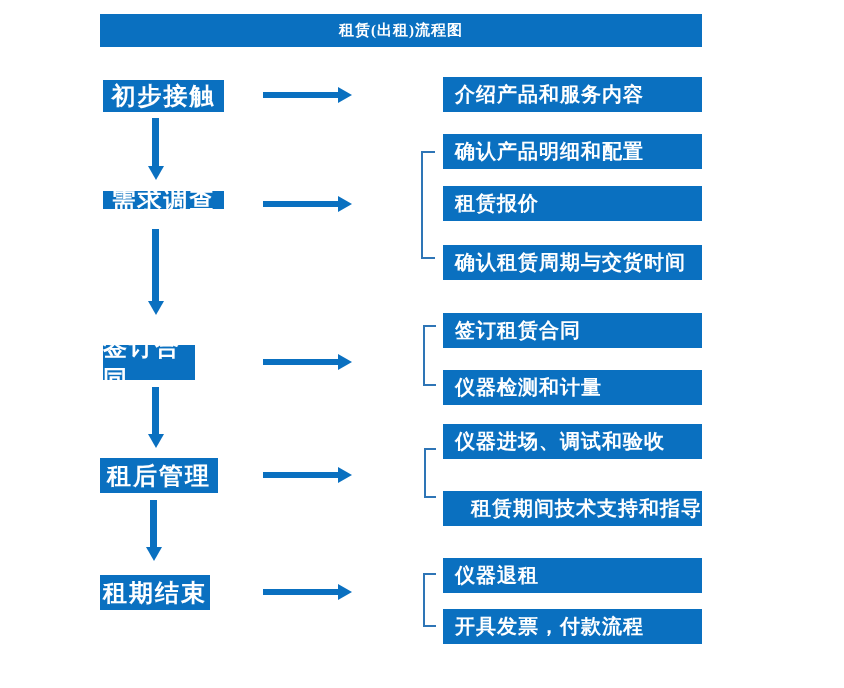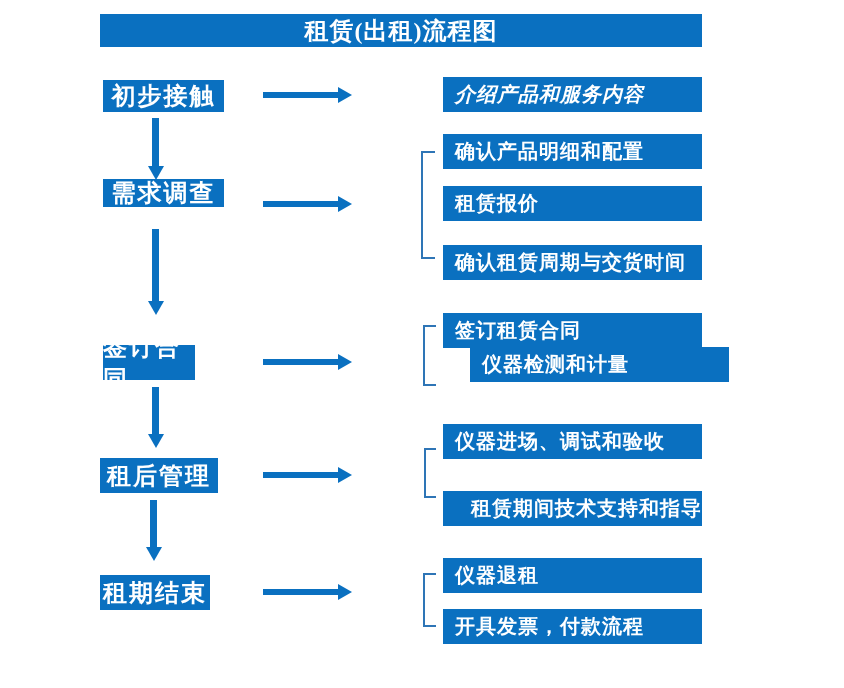--- a/index.html
+++ b/index.html
@@ -15,21 +15,21 @@
     background:var(--bg);
     font-family:"Liberation Serif","DejaVu Serif",serif;
     overflow:hidden;
   }
   .title-bar{
     position:absolute;left:100px;top:14px;width:602px;height:33px;
     background:var(--blue);
     display:flex;align-items:center;justify-content:center;
   }
   .title-bar span{
-    color:var(--text-on-blue);font-size:24px;font-weight:bold;letter-spacing:1px;
+    color:var(--text-on-blue);font-size:15px;font-weight:bold;letter-spacing:1px;
   }
   .step-box{
     position:absolute;background:var(--blue);
     display:flex;align-items:center;justify-content:center;
     color:var(--text-on-blue);font-size:24px;font-weight:bold;letter-spacing:2px;
   }
   .detail-box{
     position:absolute;left:443px;width:259px;height:35px;
     background:var(--blue);
     display:flex;align-items:center;
@@ -68,49 +68,49 @@
 </head>
 <body>
 
 <div class="canvas">
 
   <div class="title-bar">
     <span>租赁(出租)流程图</span>
   </div>
 
   <div class="step-box" style="left:103px;top:80px;width:121px;height:32px;">初步接触</div>
-  <div class="step-box" style="left:103px;top:179px;width:121px;height:28px;">需求调查</div>
+  <div class="step-box" style="left:103px;top:191px;width:121px;height:18px;">需求调查</div>
   <div class="step-box" style="left:103px;top:345px;width:92px;height:35px;">签订合同</div>
   <div class="step-box" style="left:100px;top:458px;width:118px;height:35px;">租后管理</div>
   <div class="step-box" style="left:100px;top:575px;width:110px;height:35px;">租期结束</div>
 
   <div class="v-arrow" style="left:152px;top:118px;height:49px;"></div>
   <div class="v-arrow" style="left:152px;top:229px;height:73px;"></div>
   <div class="v-arrow" style="left:152px;top:387px;height:48px;"></div>
   <div class="v-arrow" style="left:150px;top:500px;height:48px;"></div>
 
   <div class="h-arrow" style="left:263px;top:92px;width:76px;"></div>
   <div class="h-arrow" style="left:263px;top:201px;width:76px;"></div>
   <div class="h-arrow" style="left:263px;top:359px;width:76px;"></div>
   <div class="h-arrow" style="left:263px;top:472px;width:76px;"></div>
   <div class="h-arrow" style="left:263px;top:589px;width:76px;"></div>
 
   <div class="bracket" style="left:421px;top:151px;width:14px;height:108px;"></div>
   <div class="bracket" style="left:423px;top:325px;width:13px;height:61px;"></div>
   <div class="bracket" style="left:424px;top:448px;width:12px;height:50px;"></div>
   <div class="bracket" style="left:423px;top:573px;width:13px;height:54px;"></div>
 
-  <div class="detail-box" style="top:77px;font-style:italic;">介绍产品和服务内容</div>
+  <div class="detail-box" style="top:77px;">介绍产品和服务内容</div>
 
   <div class="detail-box" style="top:134px;">确认产品明细和配置</div>
   <div class="detail-box" style="top:186px;">租赁报价</div>
   <div class="detail-box" style="top:245px;">确认租赁周期与交货时间</div>
 
   <div class="detail-box" style="top:313px;">签订租赁合同</div>
-  <div class="detail-box" style="top:347px;margin-left:27px;">仪器检测和计量</div>
+  <div class="detail-box" style="top:370px;">仪器检测和计量</div>
 
   <div class="detail-box" style="top:424px;">仪器进场、调试和验收</div>
   <div class="detail-box" style="top:491px;padding-left:28px;">租赁期间技术支持和指导</div>
 
   <div class="detail-box" style="top:558px;text-align:center;">仪器退租</div>
   <div class="detail-box" style="top:609px;">开具发票，付款流程</div>
 
 </div>
 
 </body></html>

